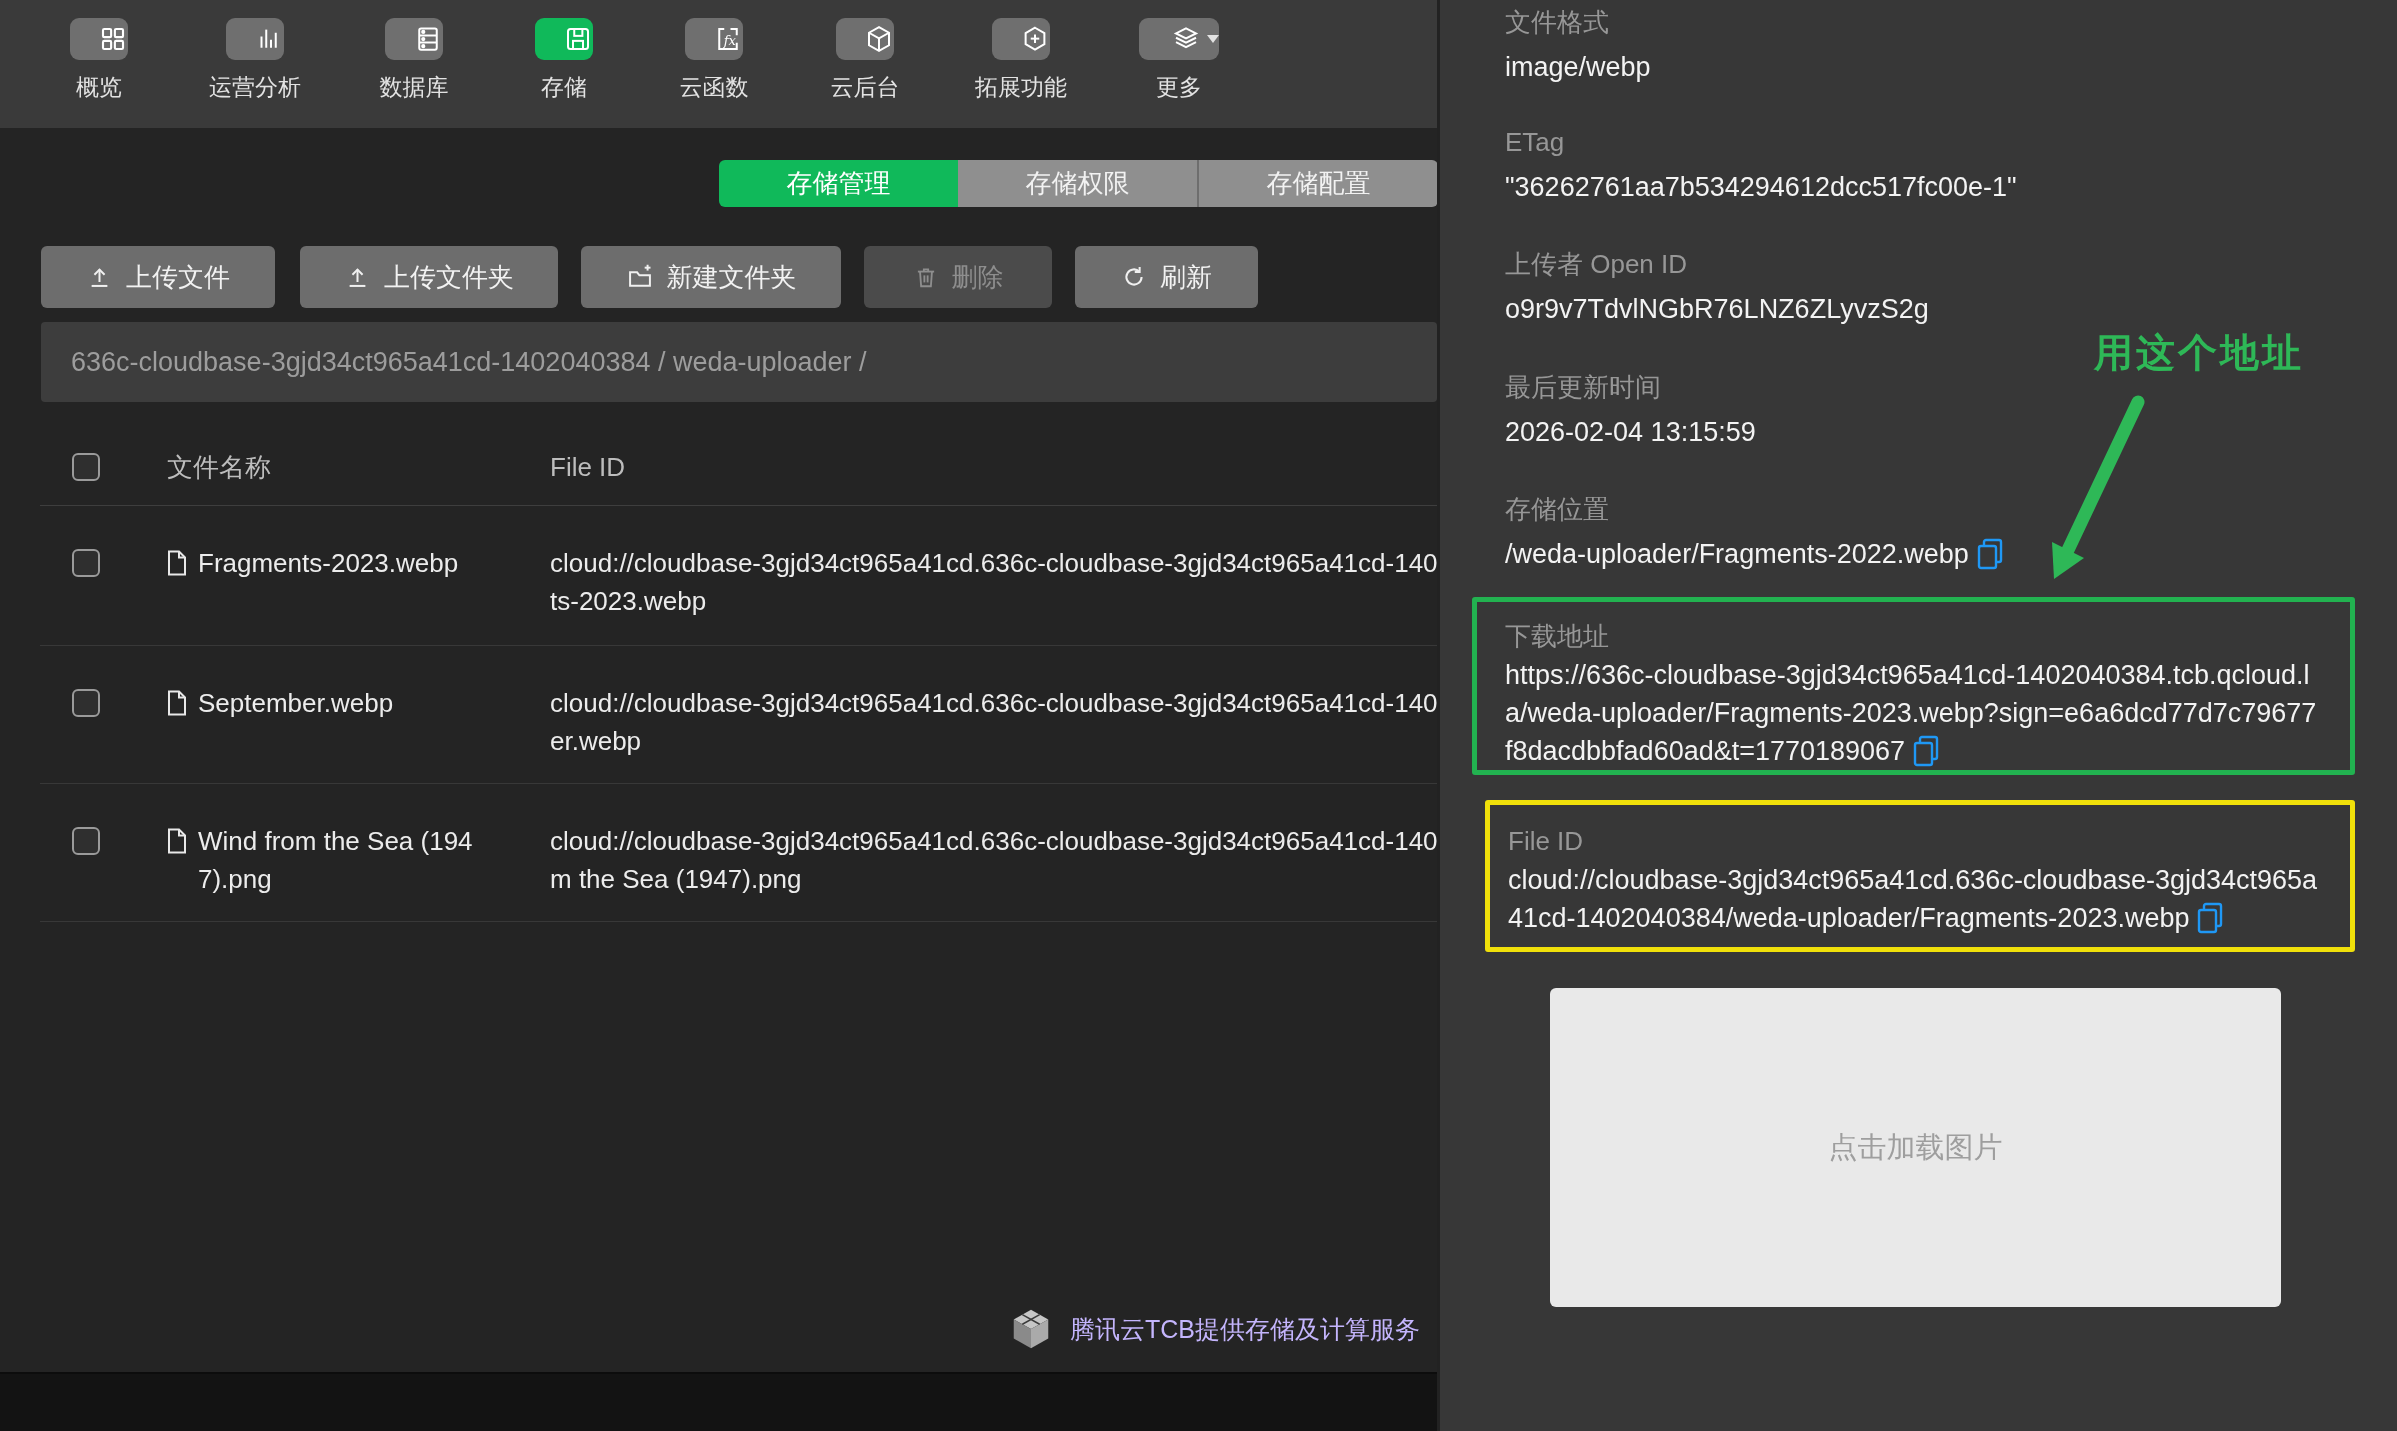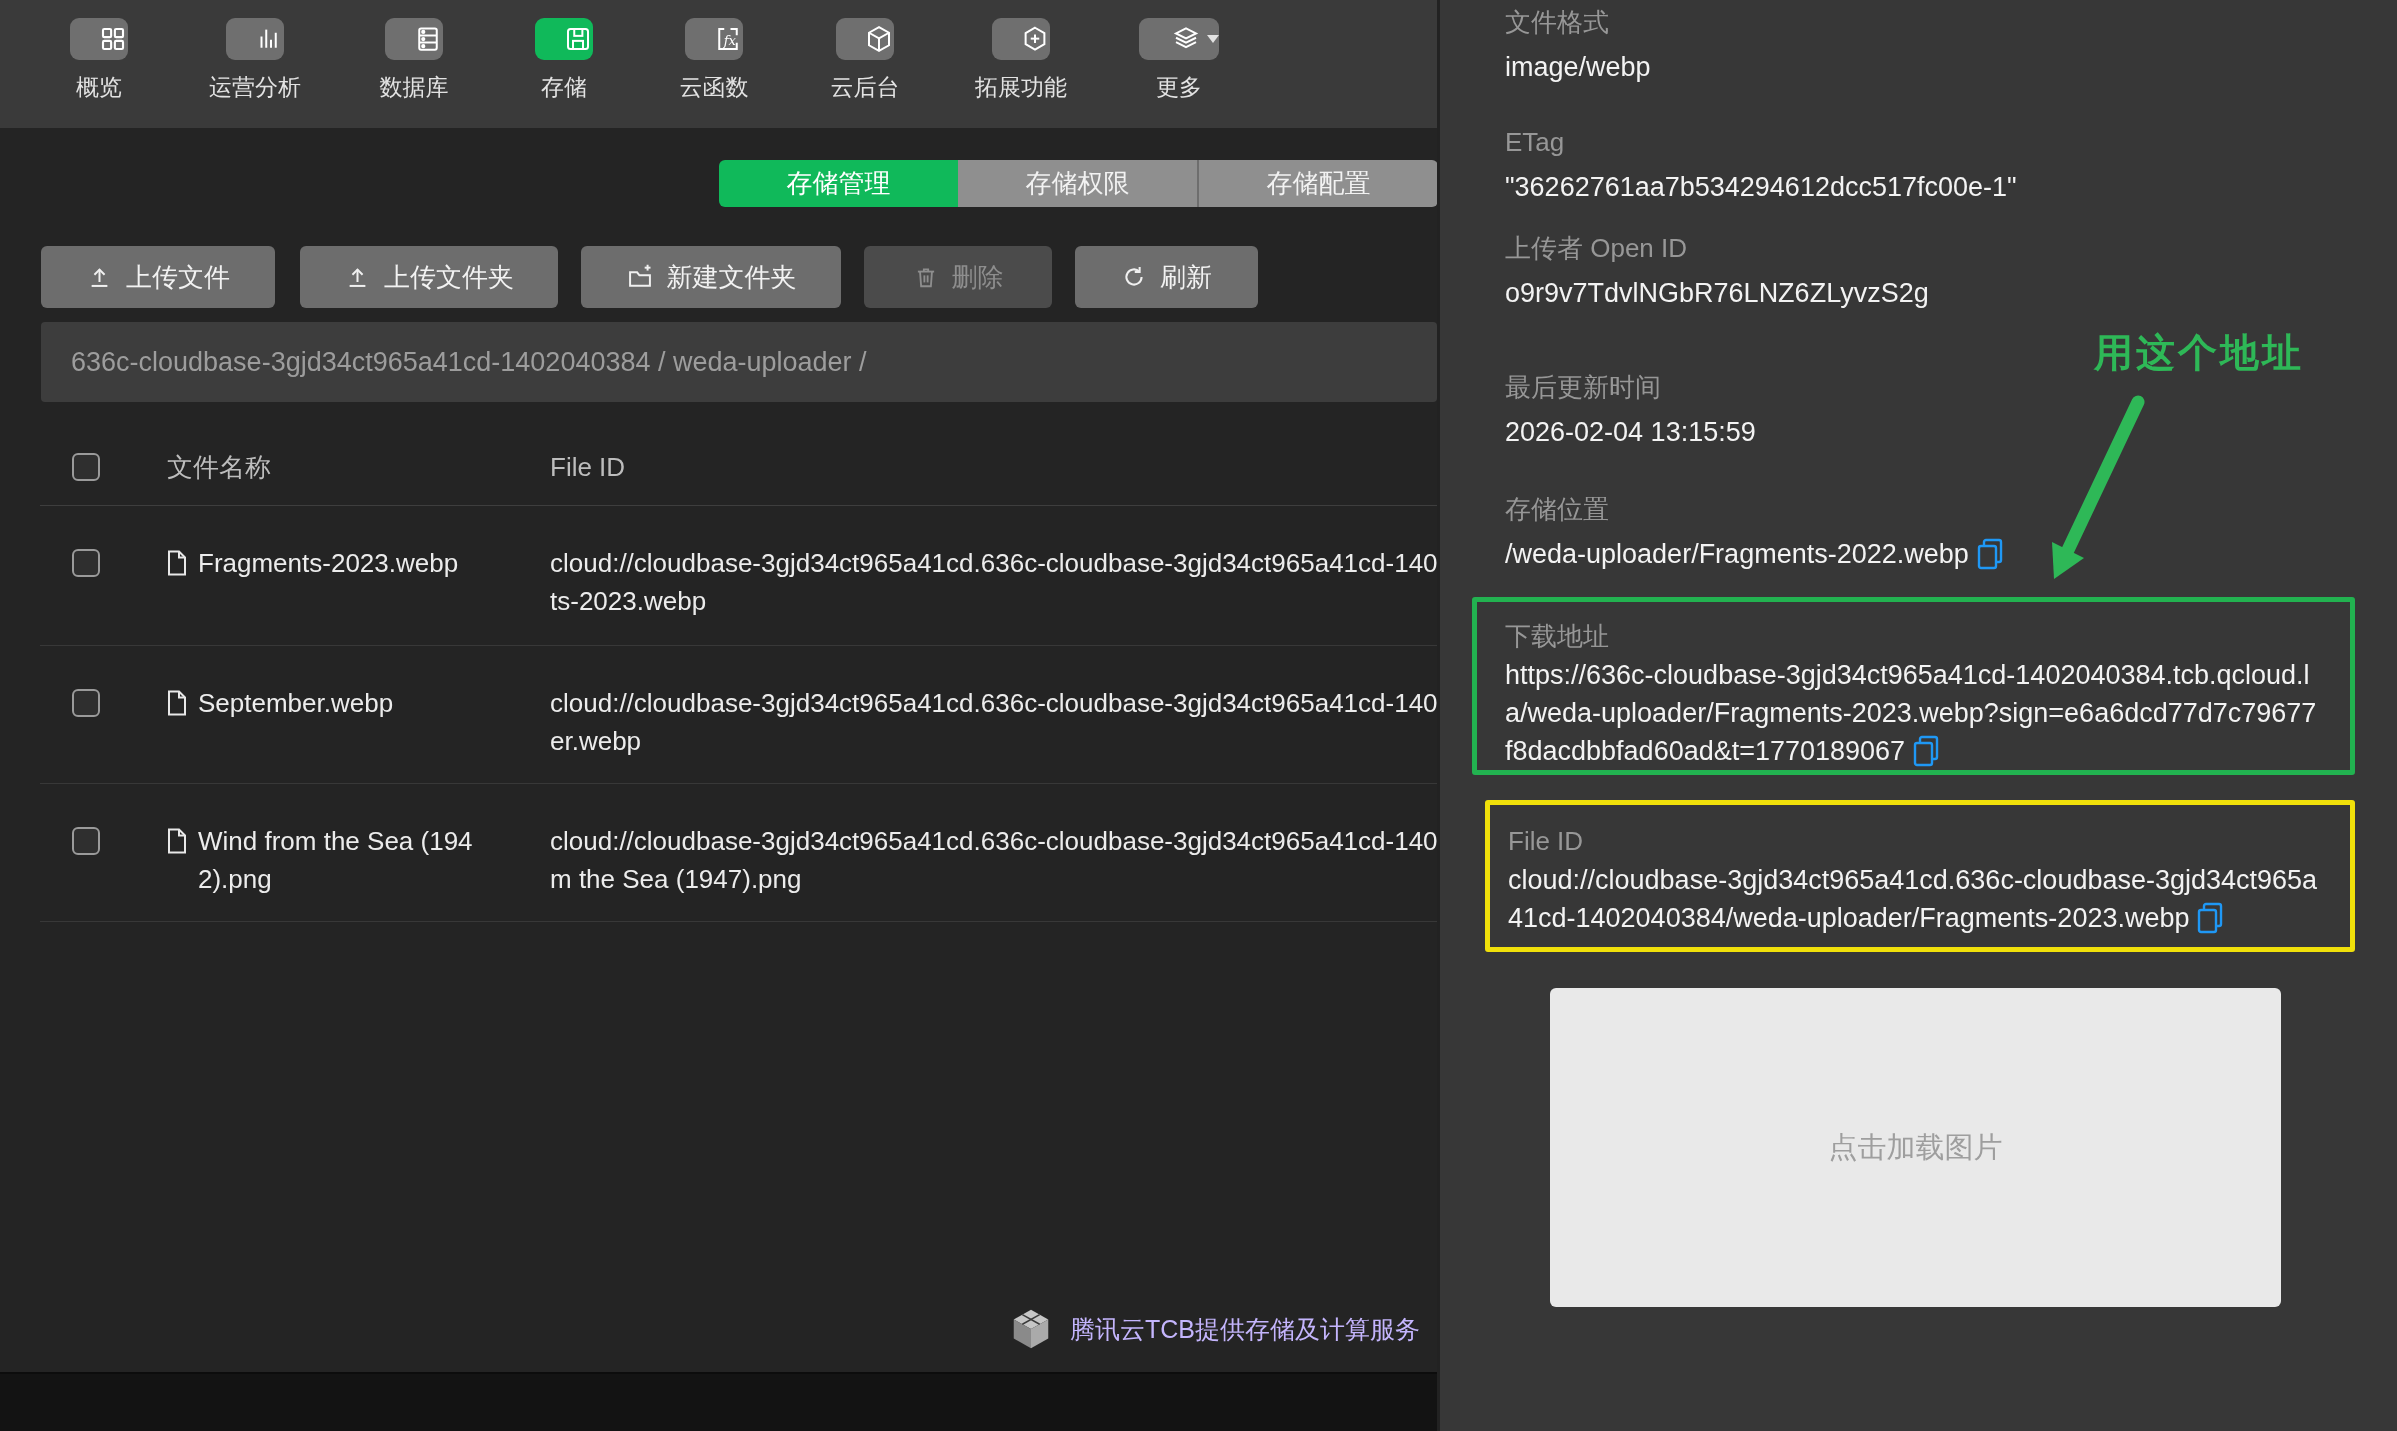--- a/index.html
+++ b/index.html
@@ -260,21 +260,21 @@
     <div class="fid-cell">cloud://cloudbase-3gjd34ct965a41cd.636c-cloudbase-3gjd34ct965a41cd-1402040384/weda-uploader/September.webp</div>
   </div>
 
   <div class="trow" style="top:783px;height:138px">
     <span class="cbx"></span>
     <div class="name-cell">
       <svg class="doc-ic" width="20" height="26" viewBox="0 0 20 26" fill="none" stroke="#e8e8e8" stroke-width="2">
         <path d="M2 1.5 h10 l6 6 V24.5 H2 Z"></path>
           <path d="M12 1.5 V7.5 h6"></path>
       </svg>
-      <span class="name-text">Wind from the Sea (1942).png</span>
+      <span class="name-text">Wind from the Sea (1947).png</span>
     </div>
     <div class="fid-cell">cloud://cloudbase-3gjd34ct965a41cd.636c-cloudbase-3gjd34ct965a41cd-1402040384/weda-uploader/Wind from the Sea (1947).png</div>
   </div>
 
   <div class="footer">
     <svg width="46" height="46" viewBox="0 0 24 24">
       <polygon points="12,2 21,7 12,12 3,7" fill="#c6c6c6"></polygon>
       <polygon points="3,7 12,12 12,22 3,17" fill="#8a8a8a"></polygon>
       <polygon points="21,7 12,12 12,22 21,17" fill="#aaaaaa"></polygon>
       <line x1="7.5" y1="4.5" x2="16.5" y2="9.5" stroke="#3a3a3a" stroke-width="0.8"></line>
@@ -289,21 +289,21 @@
     <div class="p-sec" style="top:2px">
       <div class="p-label">文件格式</div>
       <div class="p-value" style="margin-top:5px">image/webp</div>
     </div>
 
     <div class="p-sec" style="top:122px">
       <div class="p-label">ETag</div>
       <div class="p-value" style="margin-top:5px">"36262761aa7b534294612dcc517fc00e-1"</div>
     </div>
 
-    <div class="p-sec" style="top:228px">
+    <div class="p-sec" style="top:244px">
       <div class="p-label">上传者 Open ID</div>
       <div class="p-value" style="margin-top:5px">o9r9v7TdvlNGbR76LNZ6ZLyvzS2g</div>
     </div>
 
     <div class="p-sec" style="top:367px">
       <div class="p-label">最后更新时间</div>
       <div class="p-value" style="margin-top:5px">2026-02-04 13:15:59</div>
     </div>
 
     <div class="p-sec" style="top:489px">

